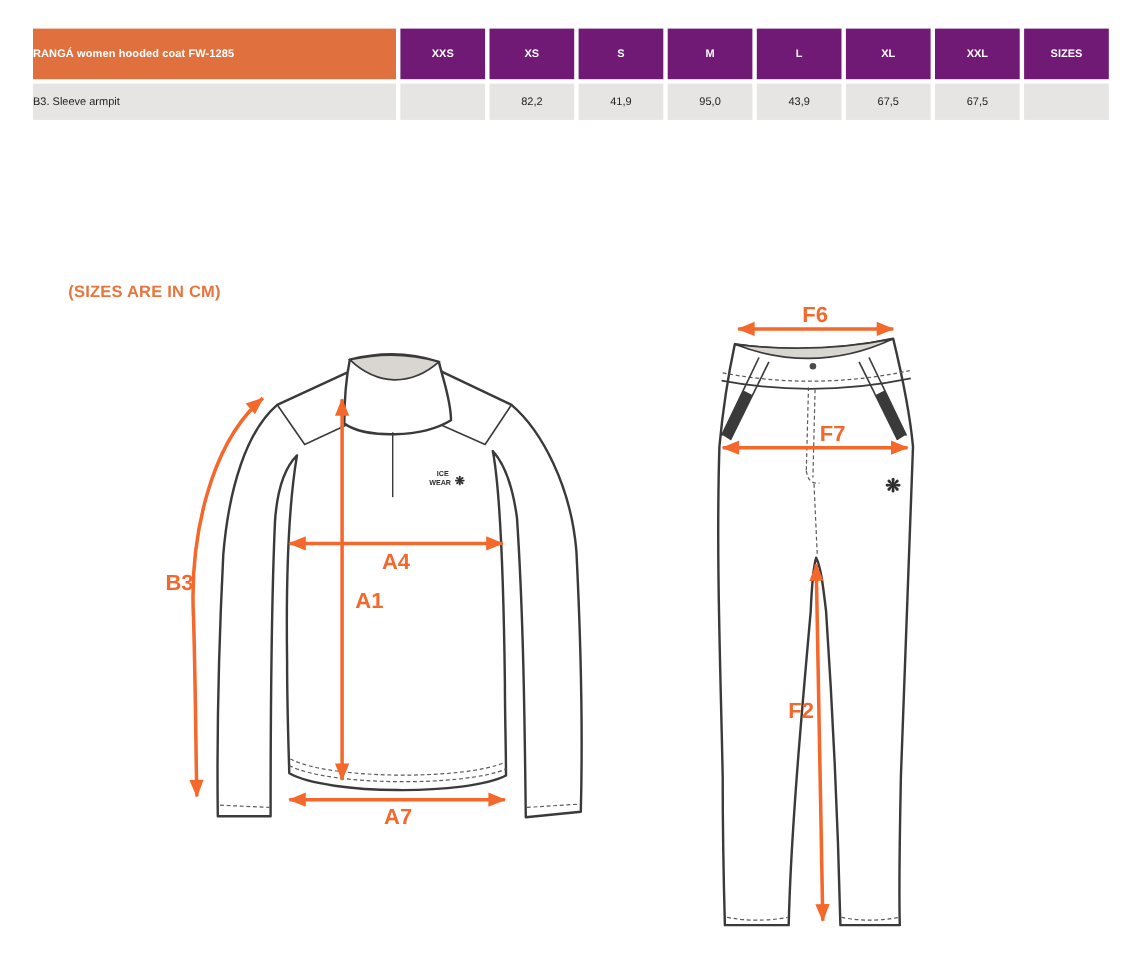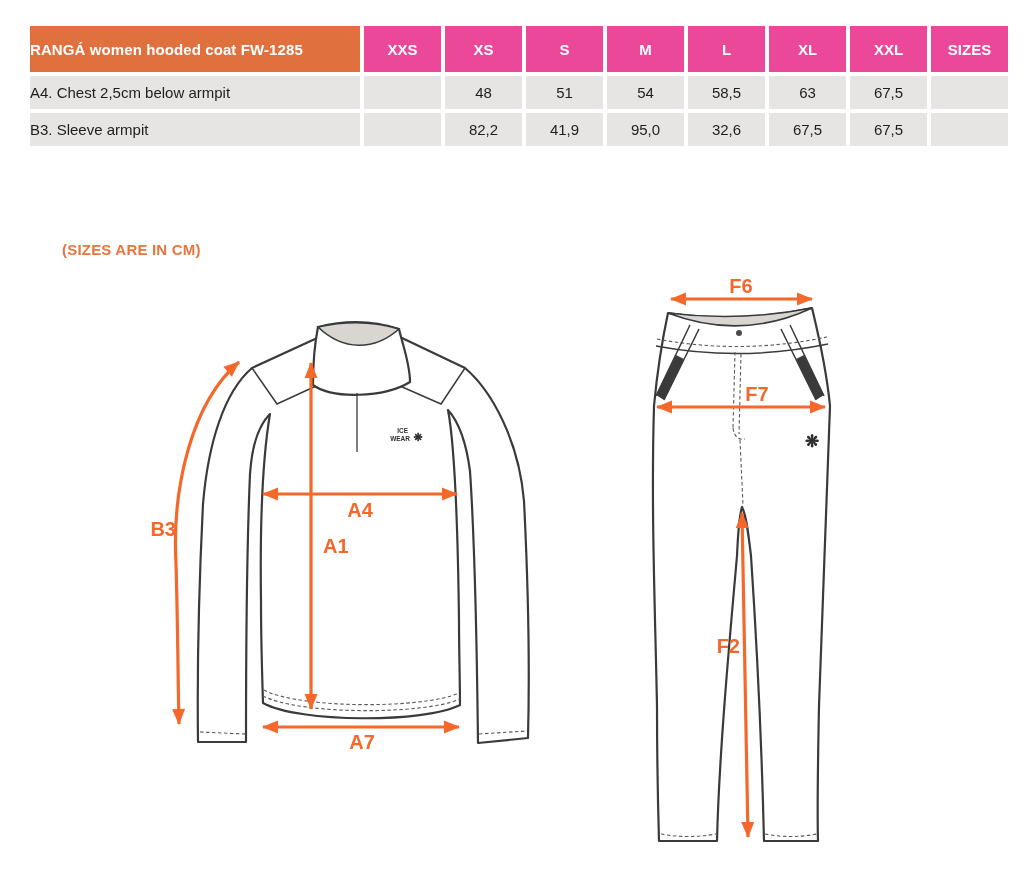--- a/index.html
+++ b/index.html
@@ -1,29 +1,29 @@
 <!DOCTYPE html>
 <html><head>
 <meta charset="utf-8">
 <style>
   html,body{margin:0;padding:0;background:#fff;width:1034px;height:888px;
     font-family:"Liberation Sans",sans-serif;position:relative;overflow:hidden;}
   .stage{position:absolute;left:0;top:0;width:1034px;height:888px;}
   
   table.size-chart{position:absolute;left:26px;top:22px;border-collapse:separate;border-spacing:4px;}
-  table.size-chart th,table.size-chart td{font-size:15px;padding:0;}
+  table.size-chart th,table.size-chart td{font-size:10px;padding:0;}
   th.title-cell{background:#E0713E;color:#fff;width:330px;height:46px;text-align:left;
     padding-left:38px;font-weight:700;letter-spacing:.1px;}
-  th.size-cell{background:#ec4899;color:#fff;width:77px;height:46px;text-align:center;font-weight:700;}
+  th.size-cell{background:#701a75;color:#fff;width:77px;height:46px;text-align:center;font-weight:700;}
   td.label-cell{text-align:left;padding-left:38px;color:#1e1e1e;height:33px;width:330px;}
   td.value-cell{text-align:center;color:#1e1e1e;height:33px;width:77px;}
   tr.row-dark td{background:#D3D2D0;}
   tr.row-light td{background:#E6E5E3;}
   
-  .caption{position:absolute;left:62px;top:241px;color:#E8743E;font-size:15px;font-weight:700;letter-spacing:.2px;}
+  .caption{position:absolute;left:62px;top:257px;color:#E8743E;font-size:15px;font-weight:700;letter-spacing:.2px;}
   
   svg.diagram{position:absolute;left:0;top:0;}
   .outline{fill:#ffffff;stroke:#3A3A3A;stroke-width:2.2;stroke-linejoin:round;}
   .seam{fill:none;stroke:#3A3A3A;stroke-width:1.5;}
   .stitch{fill:none;stroke:#5a5a5a;stroke-width:1.1;stroke-dasharray:3.5 2.5;}
   .grayfill{fill:#D9D6D2;stroke:#3A3A3A;stroke-width:1.6;}
   .darkfill{fill:#3A3A3A;stroke:none;}
   .arrow{fill:none;stroke:#F4682B;stroke-width:3.2;}
   .mlabel{fill:#F4682B;font-size:20px;font-weight:700;font-family:"Liberation Sans",sans-serif;}
   .logo-txt{fill:#2f2f2f;font-weight:700;font-family:"Liberation Sans",sans-serif;}
@@ -42,37 +42,26 @@
         <th class="size-cell">S</th>
         <th class="size-cell">M</th>
         <th class="size-cell">L</th>
         <th class="size-cell">XL</th>
         <th class="size-cell">XXL</th>
         <th class="size-cell">SIZES</th>
       </tr>
     </thead>
     <tbody>
       <tr class="row-light">
-        <td class="label-cell">A4. Chest 2,5cm below armpit</td>
-        <td class="value-cell"></td>
-        <td class="value-cell">48</td>
-        <td class="value-cell">51</td>
-        <td class="value-cell">54</td>
-        <td class="value-cell">58,5</td>
-        <td class="value-cell">63</td>
-        <td class="value-cell">67,5</td>
-        <td class="value-cell"></td>
-      </tr>
-      <tr class="row-light">
         <td class="label-cell">B3. Sleeve armpit</td>
         <td class="value-cell"></td>
         <td class="value-cell">82,2</td>
         <td class="value-cell">41,9</td>
         <td class="value-cell">95,0</td>
-        <td class="value-cell">32,6</td>
+        <td class="value-cell">43,9</td>
         <td class="value-cell">67,5</td>
         <td class="value-cell">67,5</td>
         <td class="value-cell"></td>
       </tr>
     </tbody>
   </table>
 
   <div class="caption">(SIZES ARE IN CM)</div>
 
   <svg class="diagram" width="1034" height="888" viewBox="0 0 1034 888">

